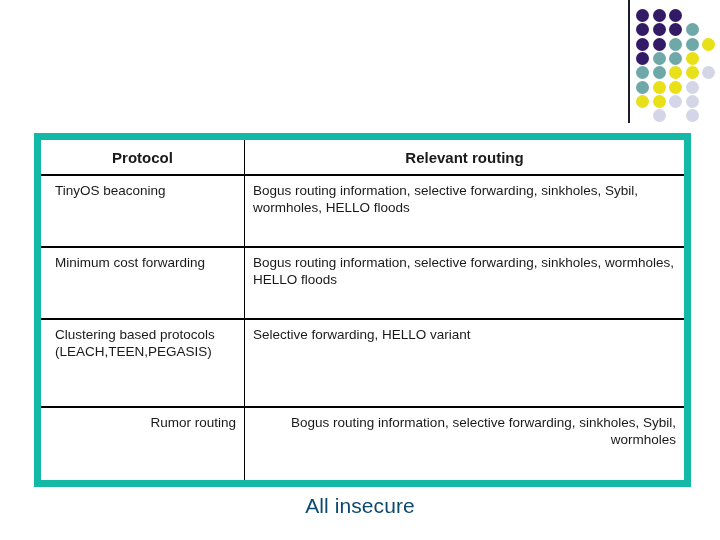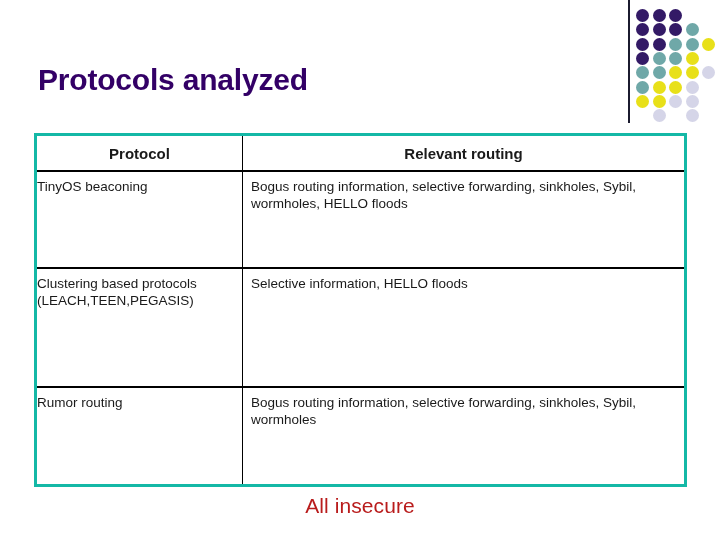--- a/index.html
+++ b/index.html
@@ -74,21 +74,21 @@
     left: 34px;
     top: 133px;
     width: 650px;
     height: 354px;
   }
   table.data {
     border-collapse: collapse;
     table-layout: fixed;
     width: 650px;
     height: 354px;
-    border: 3px solid #14b8a6;
+    border: 7px solid #14b8a6;
     background: #ffffff;
   }
   table.data col.c1 { width: 207px; }
   table.data col.c2 { width: 443px; }
 
   table.data th,
   table.data td {
     border: 1px solid #000000;
     padding: 0;
     vertical-align: top;
@@ -103,41 +103,41 @@
     font-size: 15px;
     vertical-align: middle;
     height: 34px;
   }
   table.data tbody td {
     border-top: 2px solid #000000;
   }
   .cell {
     padding: 6px 8px 4px 6px;
   }
-  .cell-proto { padding-left: 0; }
+  .cell-proto { padding-left: 14px; }
   .cell-attack { padding-left: 8px; }
 
   
   tr.r0 { height: 42px; }
   tr.r1 { height: 46px; }
   tr.r2 { height: 46px; }
   tr.r3 { height: 45px; }
   tr.r4 { height: 56px; }
-  tr.r5 { height: 45px; }
+  tr.r5 { height: 45px; text-align: right; }
   tr.r6 { height: 45px; }
 
   
   #footer {
     position: absolute;
     left: 0;
     top: 494px;
     width: 720px;
     text-align: center;
     font-size: 21px;
-    color: #b91c1c;
+    color: #0c4a6e;
     letter-spacing: 0.1px;
   }
 </style>
 </head>
 <body>
 
 <div id="slide">
 
   <div id="deco">
     <div id="deco-rule"></div>
@@ -169,21 +169,20 @@
         <span class="dot" style="left: 49.5px; top: 71.5px; background: rgb(213, 213, 232);"></span>
         <span class="dot" style="left: 0px; top: 85.8px; background: rgb(232, 224, 25);"></span>
         <span class="dot" style="left: 16.5px; top: 85.8px; background: rgb(232, 224, 25);"></span>
         <span class="dot" style="left: 33px; top: 85.8px; background: rgb(213, 213, 232);"></span>
         <span class="dot" style="left: 49.5px; top: 85.8px; background: rgb(213, 213, 232);"></span>
         <span class="dot" style="left: 16.5px; top: 100.1px; background: rgb(213, 213, 232);"></span>
         <span class="dot" style="left: 49.5px; top: 100.1px; background: rgb(213, 213, 232);"></span>
       </div>
   </div>
 
-  <div id="title">Protocols analyzed</div>
 
   <div id="tbl-wrap">
     <table class="data">
       <colgroup>
         <col class="c1">
         <col class="c2">
       </colgroup>
       <thead>
         <tr>
           <th>Protocol</th>
@@ -192,26 +191,34 @@
       </thead>
       <tbody id="tbody">
           <tr class="r0">
             <td>
               <div class="cell cell-proto">TinyOS beaconing</div>
             </td>
             <td>
               <div class="cell cell-attack">Bogus routing information, selective forwarding, sinkholes, Sybil, wormholes, HELLO floods</div>
             </td>
           </tr>
+          <tr class="r3">
+            <td>
+              <div class="cell cell-proto">Minimum cost forwarding</div>
+            </td>
+            <td>
+              <div class="cell cell-attack">Bogus routing information, selective forwarding, sinkholes, wormholes, HELLO floods</div>
+            </td>
+          </tr>
           <tr class="r4">
             <td>
               <div class="cell cell-proto">Clustering based protocols (LEACH,TEEN,PEGASIS)</div>
             </td>
             <td>
-              <div class="cell cell-attack">Selective information, HELLO floods</div>
+              <div class="cell cell-attack">Selective forwarding, HELLO variant</div>
             </td>
           </tr>
           <tr class="r5">
             <td>
               <div class="cell cell-proto">Rumor routing</div>
             </td>
             <td>
               <div class="cell cell-attack">Bogus routing information, selective forwarding, sinkholes, Sybil, wormholes</div>
             </td>
           </tr>

